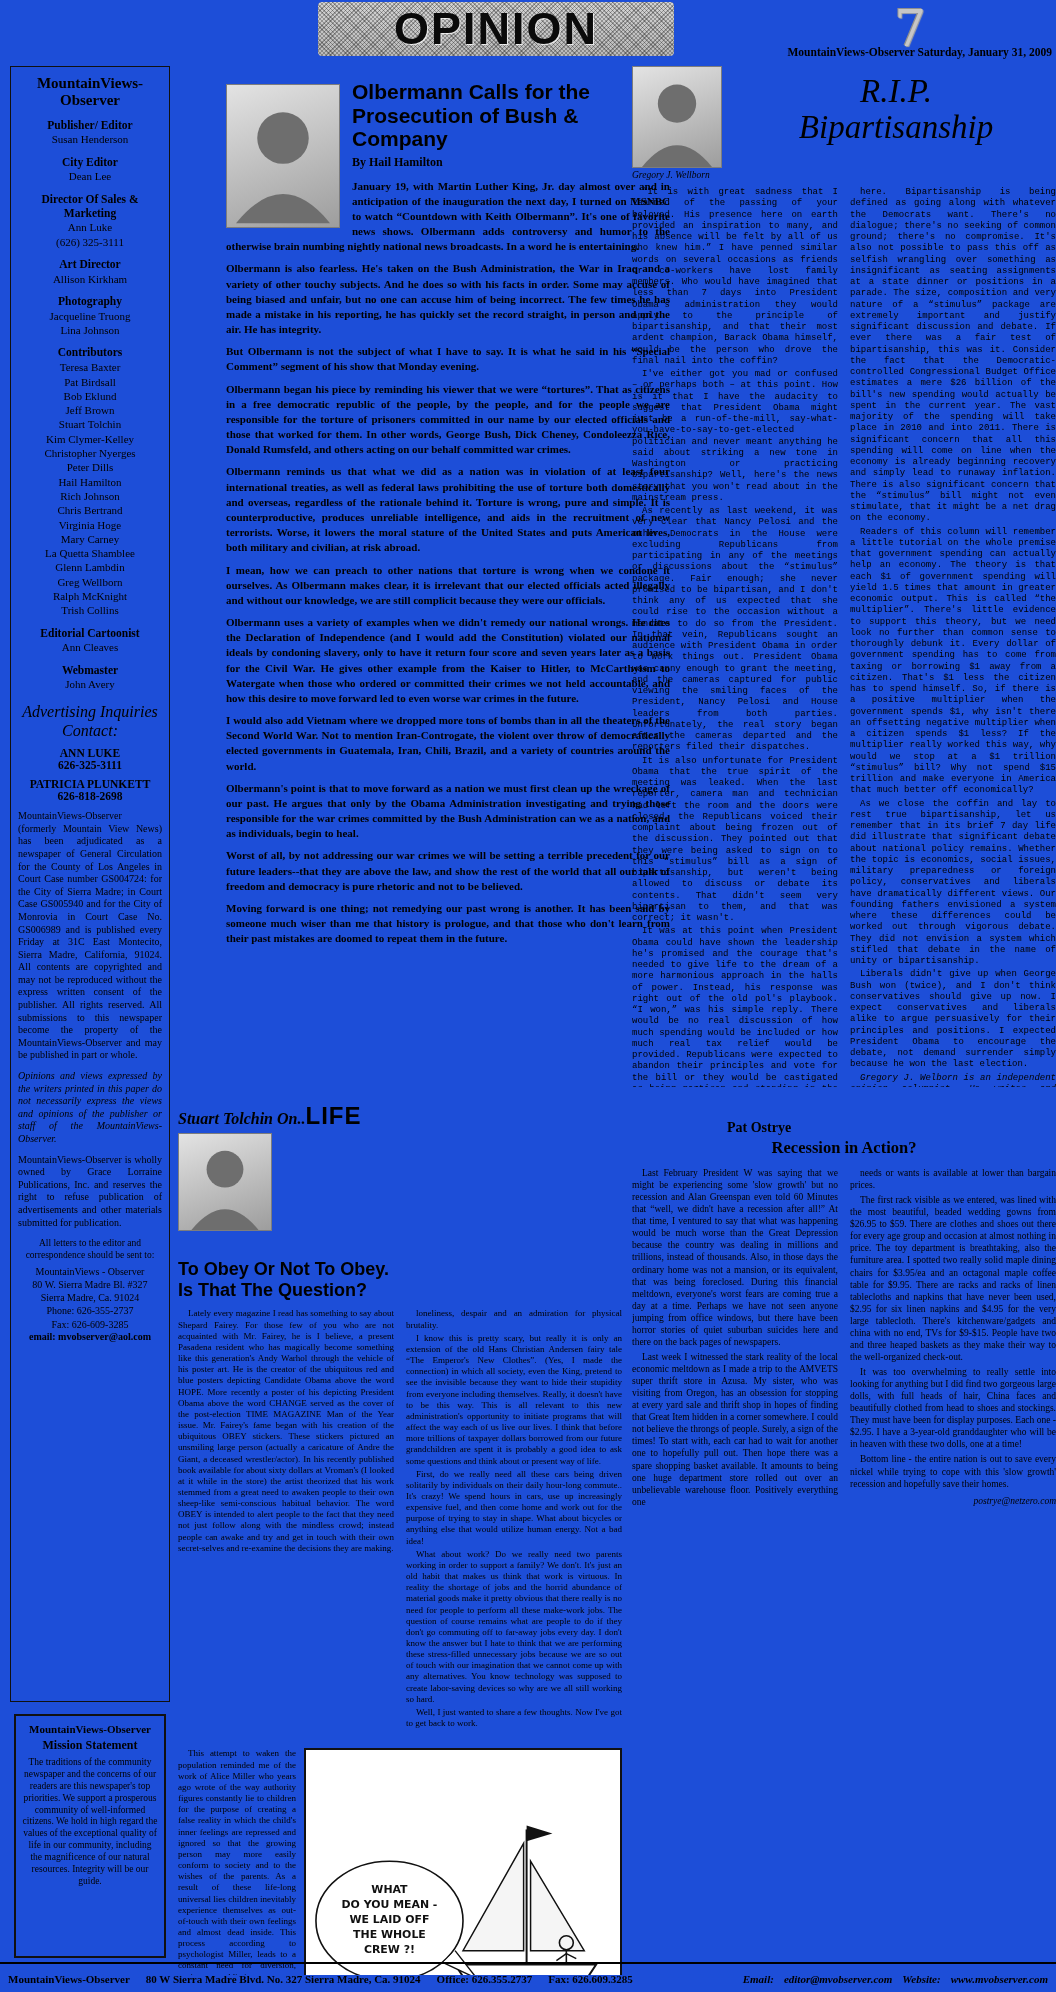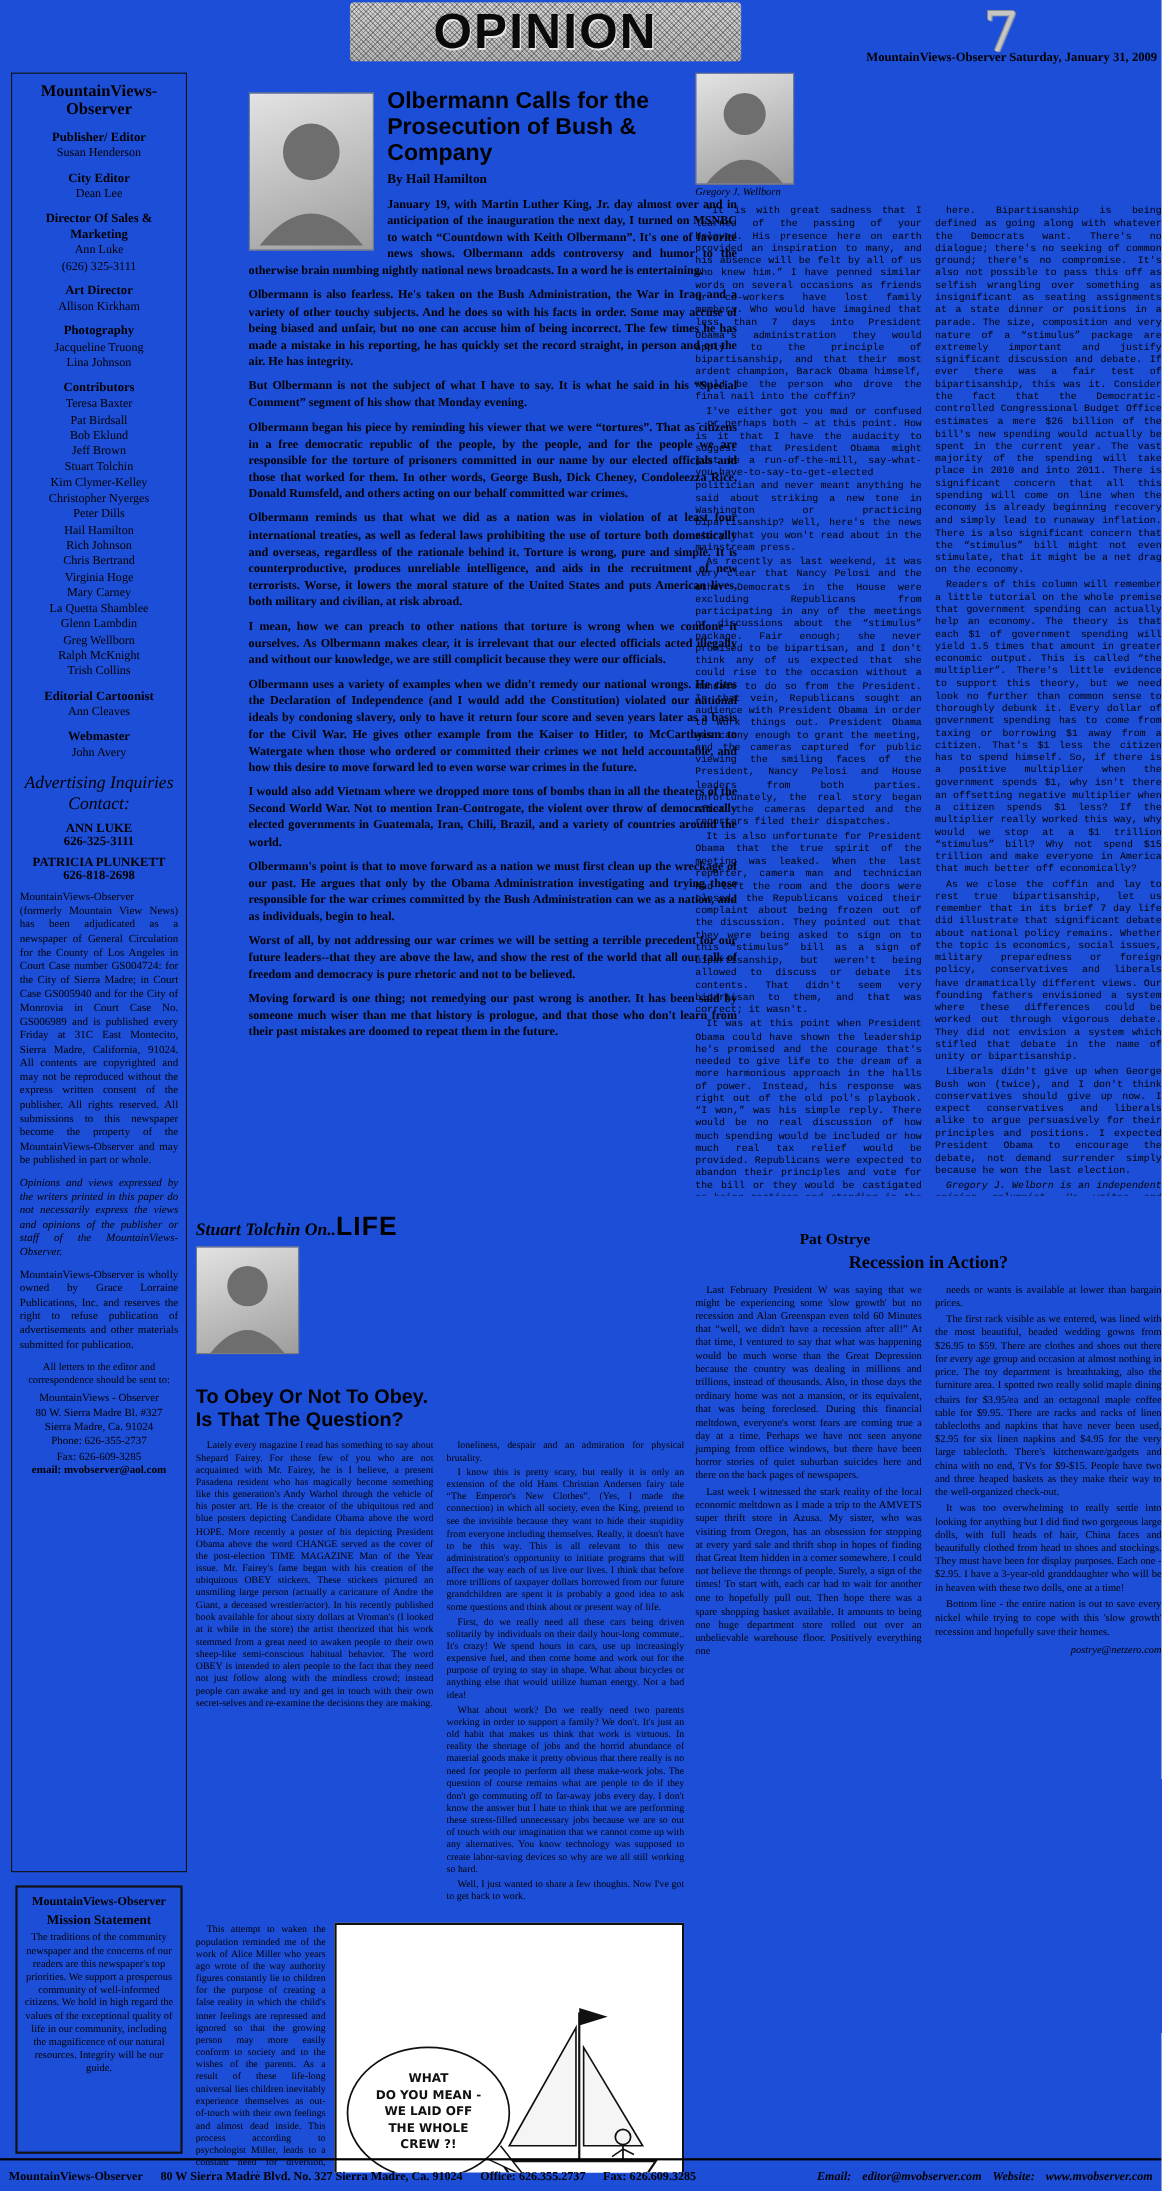--- a/index.html
+++ b/index.html
@@ -310,20 +310,24 @@
     <div class="rip-head">
       <div class="rip-photo-wrap">
         <div class="photo rip-photo">
           <svg viewBox="0 0 100 120">
             <circle cx="50" cy="44" r="23" fill="#6e6e6e"></circle>
             <path d="M8 120 Q50 68 92 120 Z" fill="#6e6e6e"></path>
           </svg>
         </div>
         <div class="rip-caption">Gregory J. Wellborn</div>
       </div>
+      <div class="rip-headline">
+        <div>R.I.P.</div>
+        <div>Bipartisanship</div>
+      </div>
     </div>
     <div class="rip-cols">
       <div class="rip-col">
           <p>“It is with great sadness that I learned of the passing of your beloved. His presence here on earth provided an inspiration to many, and his absence will be felt by all of us who knew him.”  I have penned similar words on several occasions as friends or co-workers have lost family members. Who would have imagined that less than 7 days into President Obama's administration they would apply to the principle of bipartisanship, and that their most ardent champion, Barack Obama himself, would be the person who drove the final nail into the coffin?</p>
           <p>I've either got you mad or confused – or perhaps both – at this point. How is it that I have the audacity to suggest that President Obama might just be a run-of-the-mill, say-what-you-have-to-say-to-get-elected politician and never meant anything he said about striking a new tone in Washington or practicing bipartisanship? Well, here's the news story that you won't read about in the mainstream press.</p>
           <p>As recently as last weekend, it was very clear that Nancy Pelosi and the other Democrats in the House were excluding Republicans from participating in any of the meetings or discussions about the “stimulus” package. Fair enough; she never promised to be bipartisan, and I don't think any of us expected that she could rise to the occasion without a mandate to do so from the President. In that vein, Republicans sought an audience with President Obama in order to work things out. President Obama was canny enough to grant the meeting, and the cameras captured for public viewing the smiling faces of the President, Nancy Pelosi and House leaders from both parties. Unfortunately, the real story began after the cameras departed and the reporters filed their dispatches.</p>
           <p>It is also unfortunate for President Obama that the true spirit of the meeting was leaked. When the last reporter, camera man and technician had left the room and the doors were closed, the Republicans voiced their complaint about being frozen out of the discussion. They pointed out that they were being asked to sign on to this “stimulus” bill as a sign of bipartisanship, but weren't being allowed to discuss or debate its contents. That didn't seem very bipartisan to them, and that was correct; it wasn't.</p>
           <p>It was at this point when President Obama could have shown the leadership he's promised and the courage that's needed to give life to the dream of a more harmonious approach in the halls of power. Instead, his response was right out of the old pol's playbook. “I won,” was his simple reply. There would be no real discussion of how much spending would be included or how much real tax relief would be provided. Republicans were expected to abandon their principles and vote for the bill or they would be castigated as being partisan and standing in the way of economic relief.</p>
           <p>Sadly, there is no misunderstanding</p>
         </div>

